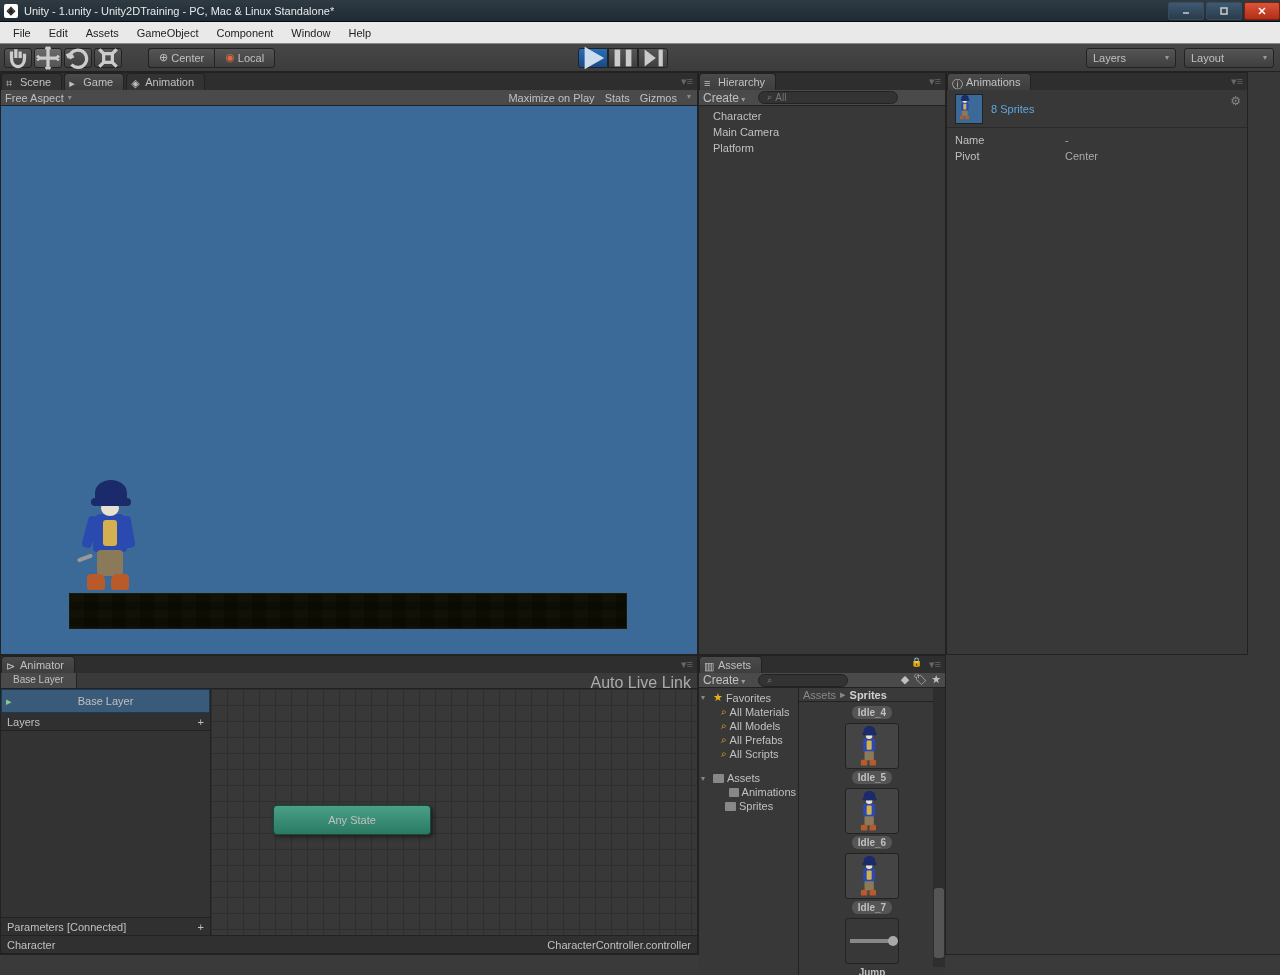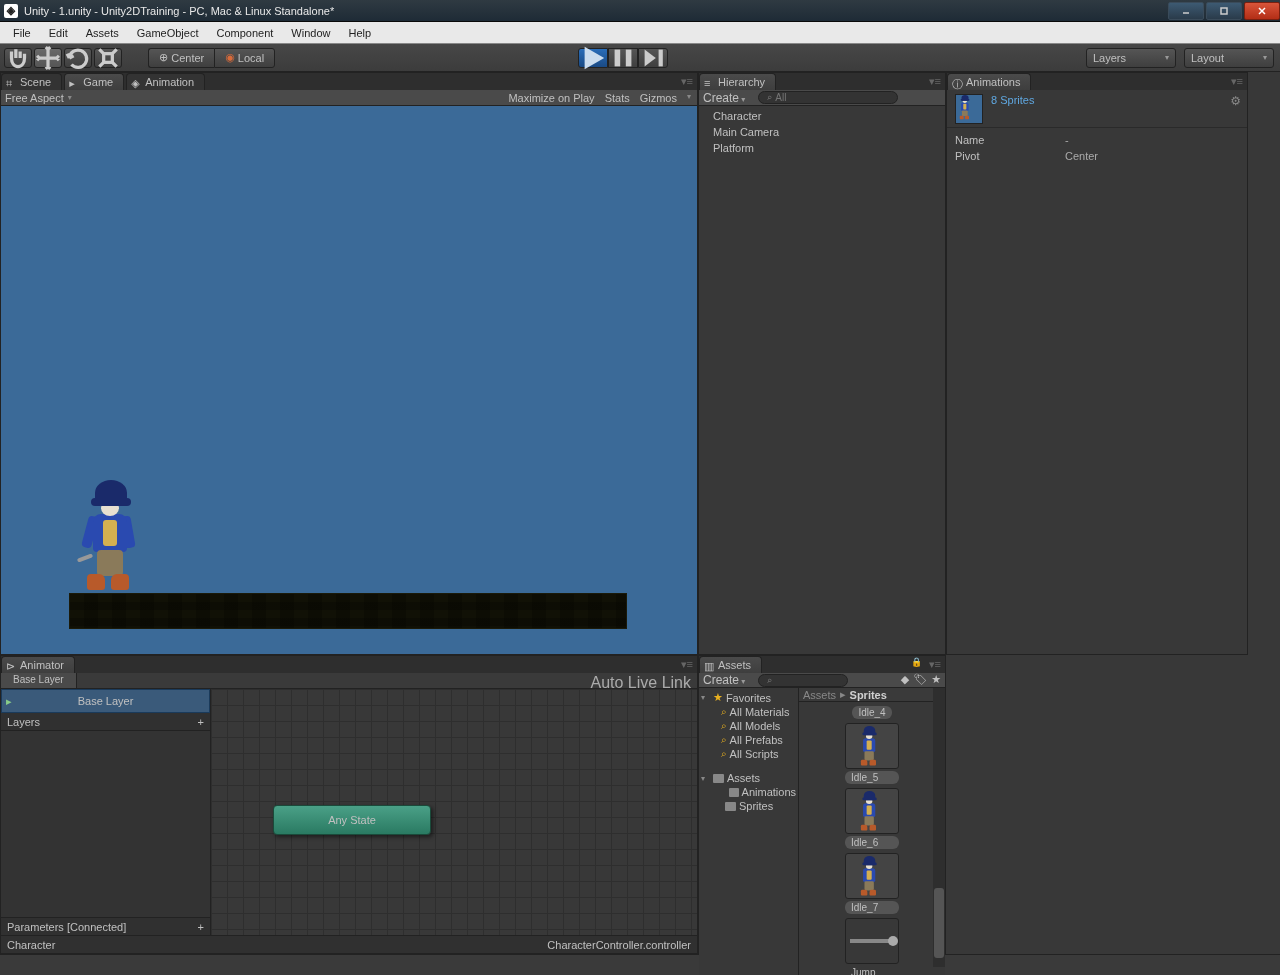--- a/index.html
+++ b/index.html
@@ -70,21 +70,21 @@
 .char-boot-r{ position:absolute; left:32px; top:94px; width:18px; height:16px; background:#b85a2a; border-radius:6px 4px 3px 3px; }
 .char-tail{ position:absolute; left:-2px; top:76px; width:16px; height:4px; background:#999; border-radius:2px; transform:rotate(-20deg); }
 
 
 .hierarchy{ width:248px; }
 .hier-list{ flex:1; padding:2px 0; }
 .hier-item{ padding:2px 14px; }
 
 
 .inspector{ width:302px; }
-.ins-header{ height:38px; display:flex; align-items:flex-start; padding:4px 8px; gap:8px; border-bottom:1px solid #2a2a2a; position:relative; }
+.ins-header{ height:38px; display:flex; align-items:center; padding:4px 8px; gap:8px; border-bottom:1px solid #2a2a2a; position:relative; }
 .ins-thumb{ width:28px; height:30px; background:#3b6a98; border:1px solid #222; position:relative; }
 .ins-thumb .mini-char{ transform:scale(0.22); transform-origin:top left; position:absolute; left:2px; top:0; }
 .ins-title{ color:#5fa7e0; }
 .gear{ position:absolute; right:6px; top:4px; color:#888; font-size:12px; }
 .ins-rows{ padding:4px 8px; }
 .ins-row{ display:flex; padding:2px 0; }
 .ins-row .lbl{ width:110px; }
 .ins-row .val{ color:#aaa; }
 
 
@@ -112,21 +112,21 @@
 .tree-item.fav{ color:#d0d0d0; }
 .tree-arrow{ position:absolute; left:2px; color:#888; font-size:8px; }
 .star{ color:#e8b020; font-size:11px; }
 .mag{ color:#e8b020; font-size:10px; }
 .folder{ width:11px; height:9px; background:#888; border-radius:1px; display:inline-block; }
 .proj-grid{ flex:1; background:#383838; display:flex; flex-direction:column; position:relative; }
 .breadcrumb{ height:14px; background:#3a3a3a; border-bottom:1px solid #222; display:flex; align-items:center; padding:0 4px; font-size:10px; gap:4px; }
 .breadcrumb .bc{ color:#888; }
 .breadcrumb .bc.active{ color:#d0d0d0; font-weight:bold; }
 .grid-scroll{ flex:1; overflow:hidden; padding:4px 0; display:flex; flex-direction:column; align-items:center; gap:4px; }
-.asset{ display:flex; flex-direction:column; gap:2px; }
+.asset{ display:flex; flex-direction:column; align-items:center; gap:2px;font-weight:bold; }
 .asset-thumb{ width:54px; height:46px; background:#444; border:1px solid #222; border-radius:3px; position:relative; overflow:hidden; }
 .asset-thumb .mini-char{ transform:scale(0.36); transform-origin:top left; position:absolute; left:12px; top:2px; }
 .asset-thumb.anim{ background:#383838; display:flex; align-items:center; justify-content:center; }
 .asset-thumb.anim .animstrip{ width:44px; height:4px; background:#888; position:relative; }
 .asset-thumb.anim .animstrip::after{ content:""; position:absolute; right:-4px; top:-3px; width:10px; height:10px; background:#aaa; border-radius:50%; }
 .asset-label{ font-size:10px; background:#555; padding:1px 6px; border-radius:6px; }
 .asset-label.plain{ background:transparent; }
 .proj-icons{ position:absolute; right:4px; top:0; display:flex; gap:4px; font-size:10px; color:#888; }
 .lock-icon{ position:absolute; right:22px; top:1px; font-size:9px; }
 

